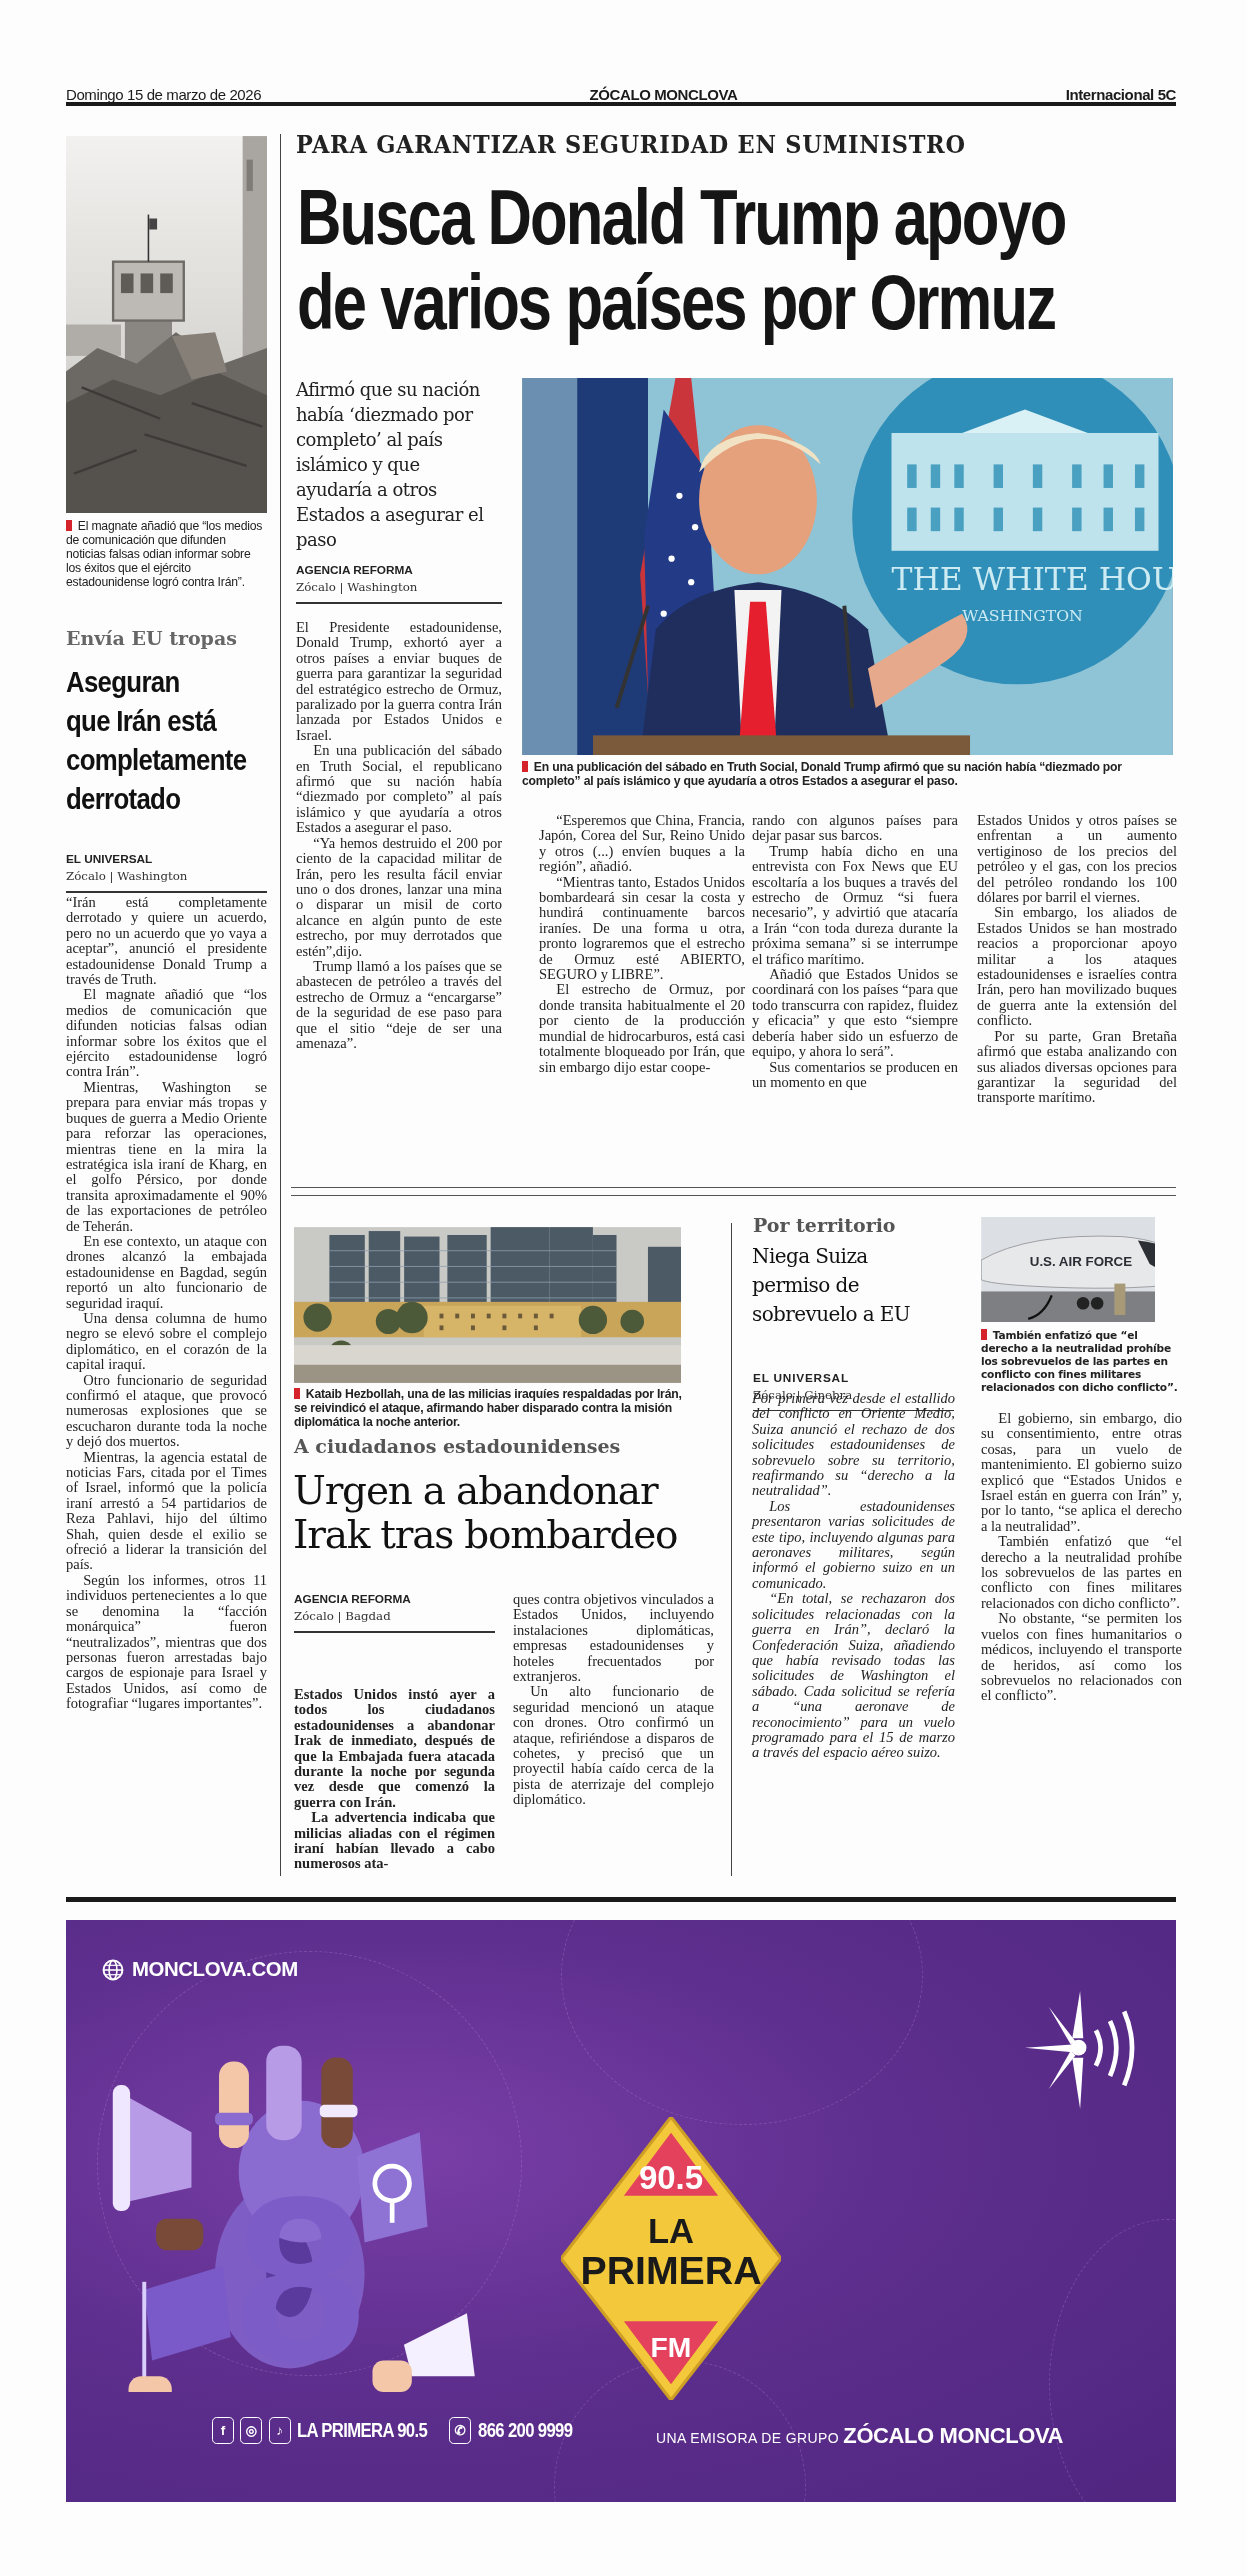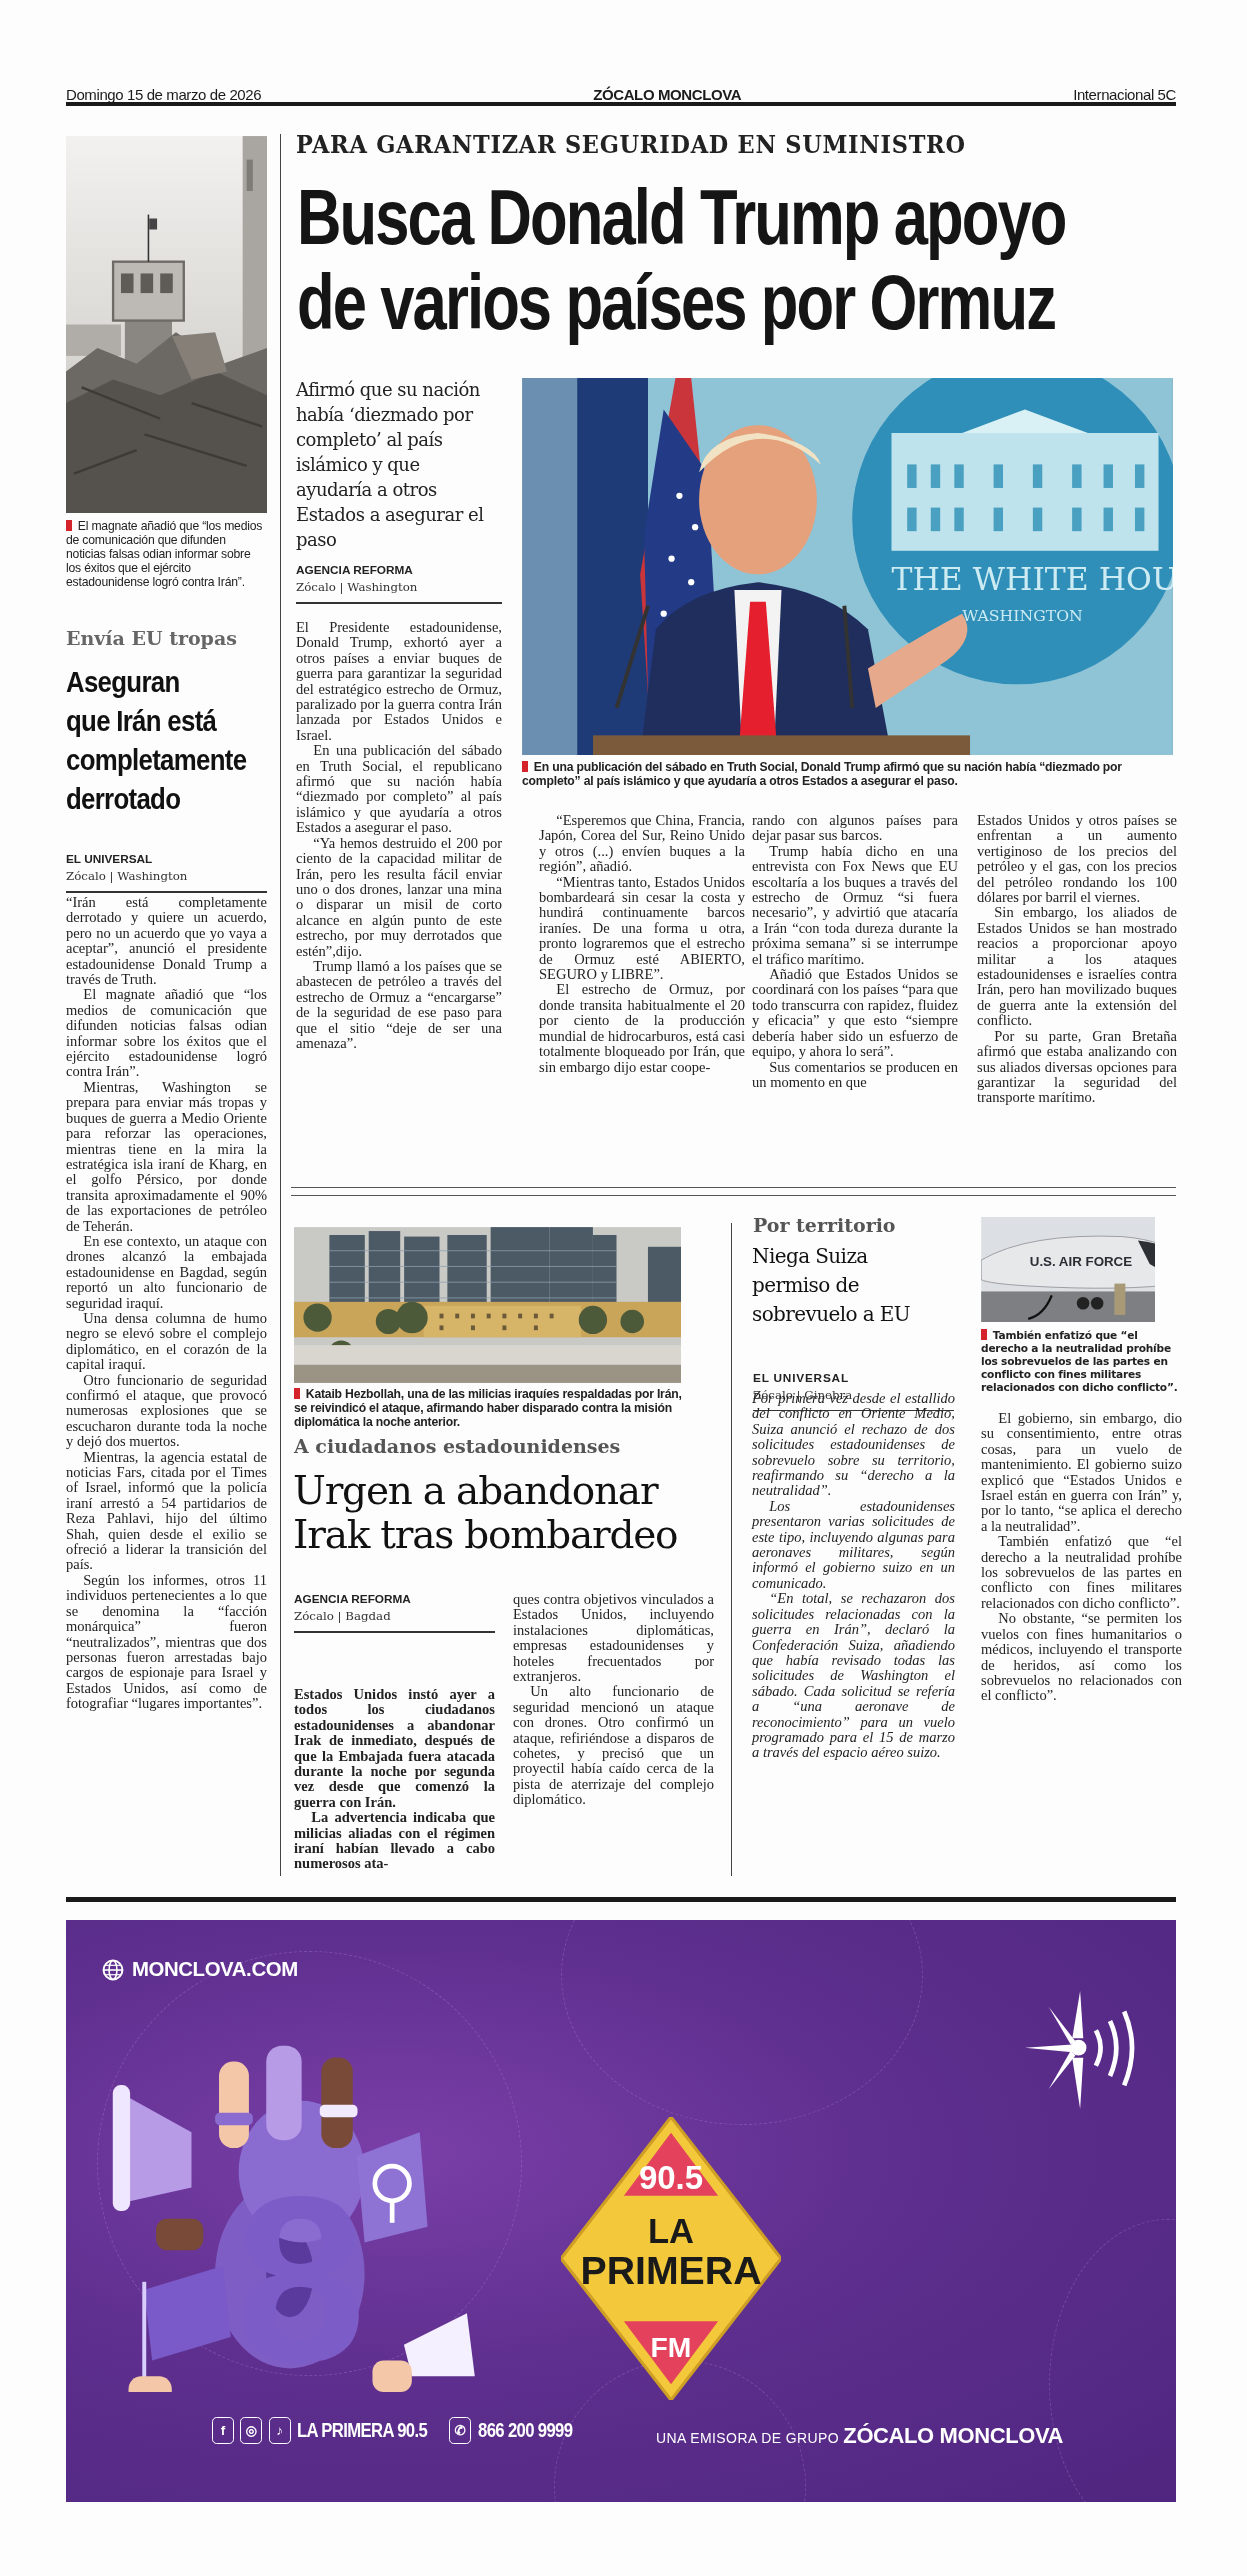--- a/index.html
+++ b/index.html
@@ -1,21 +1,21 @@
 <!DOCTYPE html>
 <html style="font-size:12.6px"><head>
 <meta charset="utf-8">
 <style>
   * { box-sizing: border-box; margin: 0; padding: 0; }
   body { width: 1248px; height: 2576px; background: #fdfdfd; color: #1b1b1b; font-family: "Liberation Serif", serif; position: relative; overflow: hidden; }
   .abs { position: absolute; }
   
   .masthead { left: 66px; top: 79px; width: 1110px; height: 23.6px; display: flex; justify-content: space-between; align-items: flex-end; font-family: "Liberation Sans", sans-serif; font-size: 15px; font-stretch: condensed; letter-spacing: -0.4px; }
   .masthead .center { font-weight: bold; }
-  .masthead .right { font-weight: normal; }
+  .masthead .right { font-weight: bold; }
   .masthead-rule { left: 66px; top: 102px; width: 1110px; height: 3.9px; background: #1a1a1a; }
   
   .vrule { width: 1.6px; background: #444; }
   
   .kicker { left: 296px; top: 130px; font-family: "DejaVu Serif", serif; font-weight: bold; font-size: 24.4px; letter-spacing: 0.8px; color: #222; transform: scaleX(0.92); transform-origin: left; white-space: nowrap; }
   .headline { left: 297px; top: 175px; font-family: "Liberation Sans", sans-serif; font-weight: bold; font-size: 77px; line-height: 85px; color: #151515; letter-spacing: -2.4px; transform: scaleX(0.80); transform-origin: left; white-space: nowrap; }
   .deck { left: 296px; top: 377px; width: 204px; font-family: "DejaVu Serif", serif; font-size: 18px; line-height: 25px; color: #222; letter-spacing: -0.5px; }
   .byline-agency { font-family: "Liberation Sans", sans-serif; font-weight: bold; font-size: 11.8px; color: #222; }
   .byline-loc { font-family: "DejaVu Serif", serif; font-size: 11.8px; color: #333; margin-top: 3.1px; }
   .byline-rule { height: 1.6px; background: #333; margin-top: 7.9px; }

